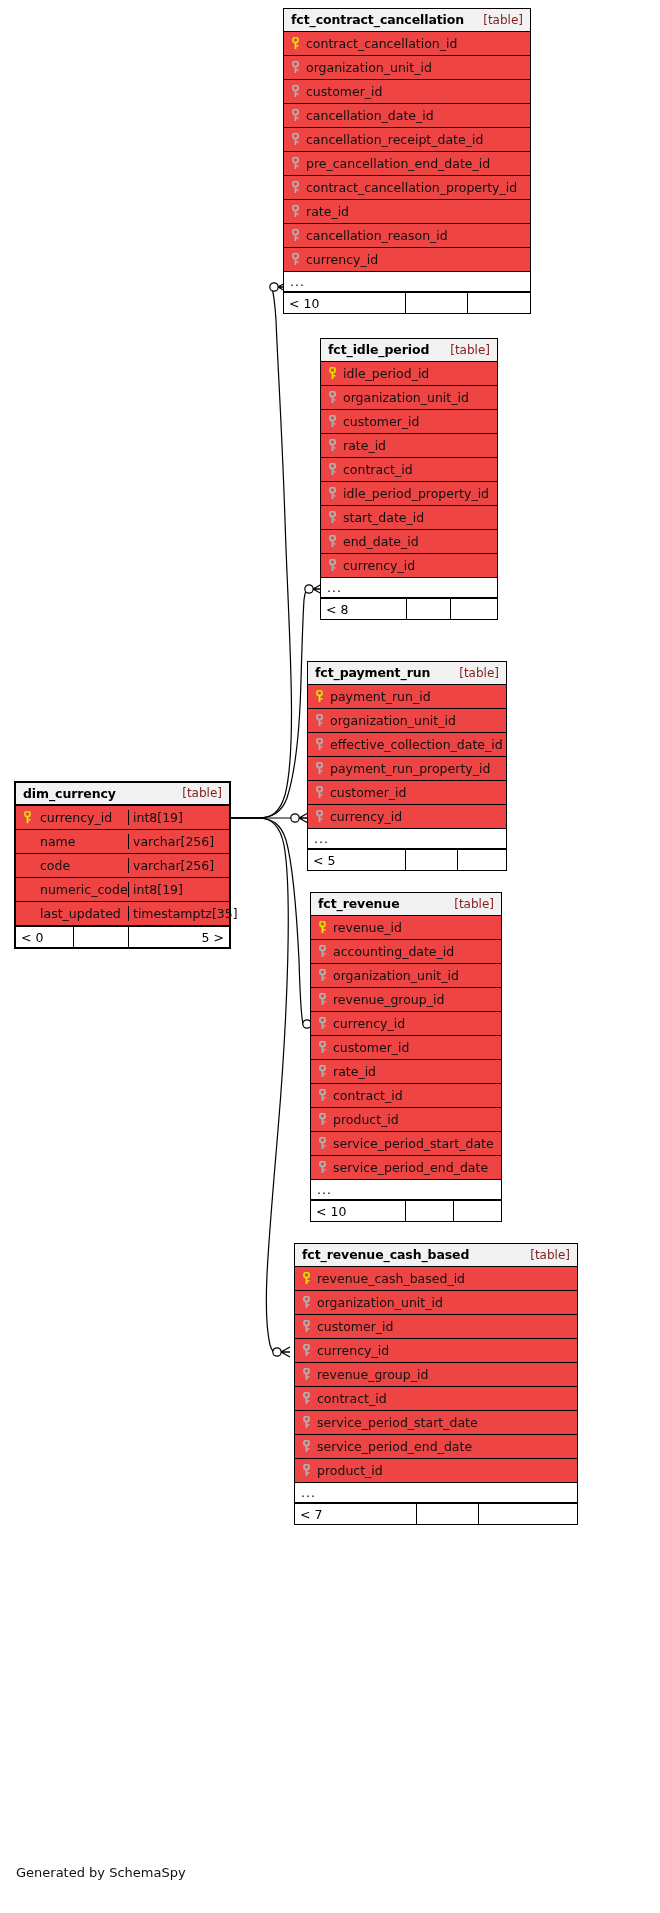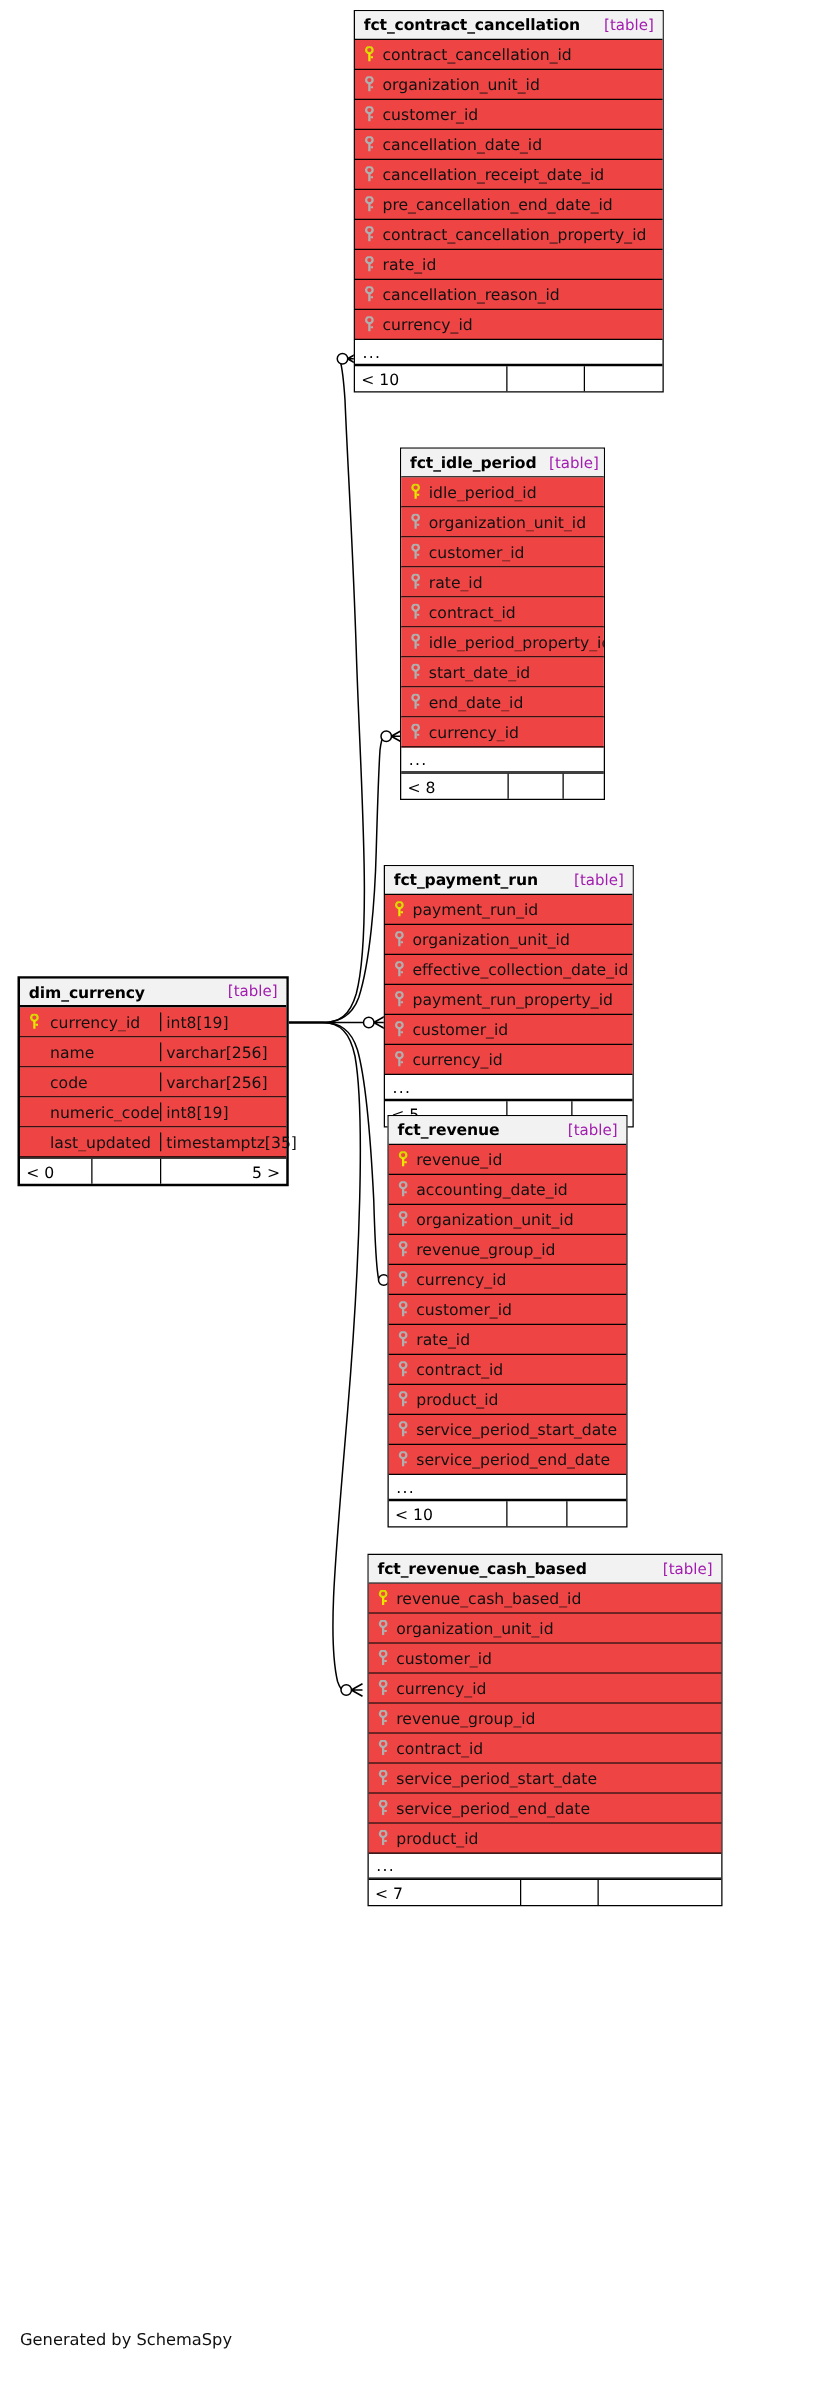--- a/index.html
+++ b/index.html
@@ -28,21 +28,21 @@
   .thead{
     display:flex;align-items:center;justify-content:space-between;
     background:#f2f2f2;
     border-bottom:1px solid #000000;
     padding:3px 7px 4px 7px;
     box-sizing:border-box;
     height:23px;
   }
   .tbl.main .thead{border-bottom:2px solid #000000;}
   .tname{font-weight:bold;font-size:12.5px;letter-spacing:-0.1px;color:#000;}
-  .ttype{font-size:12px;color:#a21caf;padding-left:10px;}
+  .ttype{font-size:12px;color:#7f1d1d;padding-left:10px;}
 
   .row{
     display:flex;align-items:center;
     height:24px;
     box-sizing:border-box;
     border-bottom:1px solid #000000;
     background:#ef4444;
   }
   .row:last-of-type{border-bottom:none;}
 
@@ -244,21 +244,21 @@
 
     <div class="rowdots">...</div>
 
     <div class="tfoot">
       <span class="fcell left" style="flex:0 0 122px;">&lt; 10</span>
       <span class="fcell" style="flex:0 0 62px;"></span>
       <span class="fcell right" style="flex:1;"></span>
     </div>
   </div>
 
-  <div class="tbl" style="left:320px;top:358px;width:164px;">
+  <div class="tbl" style="left:320px;top:338px;width:178px;">
     <div class="thead">
       <span class="tname">fct_idle_period</span>
       <span class="ttype">[table]</span>
     </div>
 
     <div class="row">
       <span class="keycell">
         <svg class="key" viewBox="0 0 9 13">
             <circle cx="4.5" cy="3" r="2.6" fill="none" stroke="#d9d900" stroke-width="1.8"></circle>
             <rect x="3.6" y="5" width="1.8" height="7" fill="#e8e800"></rect>
@@ -350,21 +350,21 @@
 
     <div class="rowdots">...</div>
 
     <div class="tfoot">
       <span class="fcell left" style="flex:0 0 86px;">&lt; 8</span>
       <span class="fcell" style="flex:0 0 44px;"></span>
       <span class="fcell right" style="flex:1;"></span>
     </div>
   </div>
 
-  <div class="tbl" style="left:307px;top:661px;width:200px;margin-top:31px;">
+  <div class="tbl" style="left:307px;top:661px;width:200px;">
     <div class="thead">
       <span class="tname">fct_payment_run</span>
       <span class="ttype">[table]</span>
     </div>
 
     <div class="row">
       <span class="keycell">
         <svg class="key" viewBox="0 0 9 13">
             <circle cx="4.5" cy="3" r="2.6" fill="none" stroke="#d9d900" stroke-width="1.8"></circle>
             <rect x="3.6" y="5" width="1.8" height="7" fill="#e8e800"></rect>

